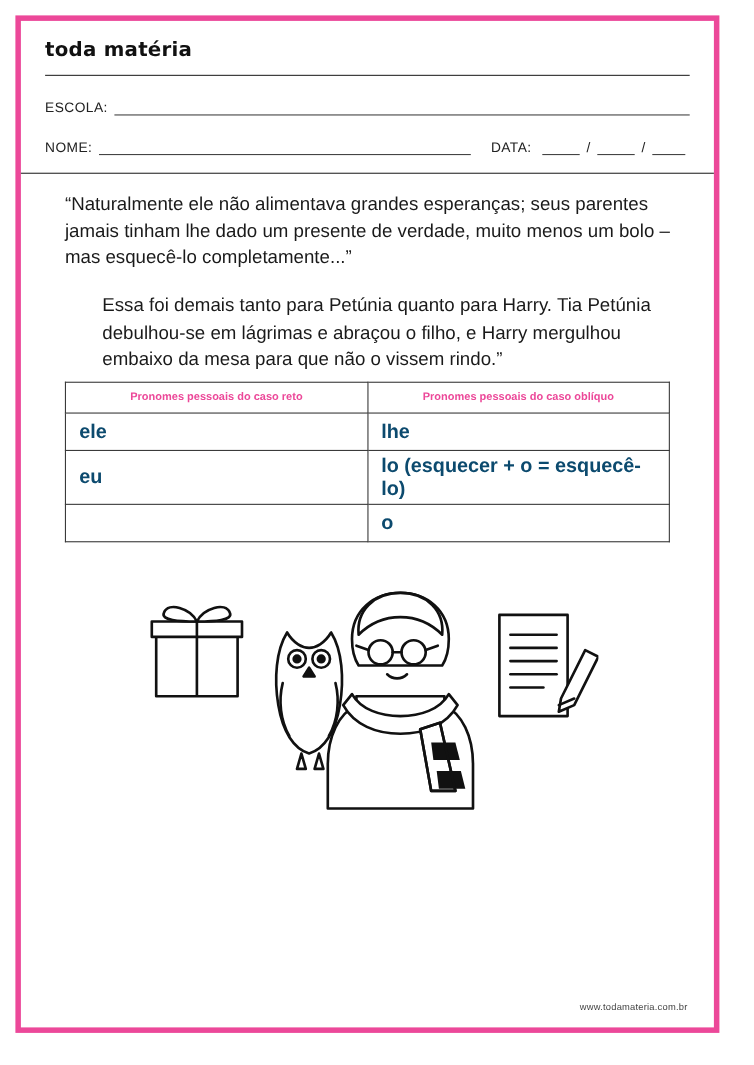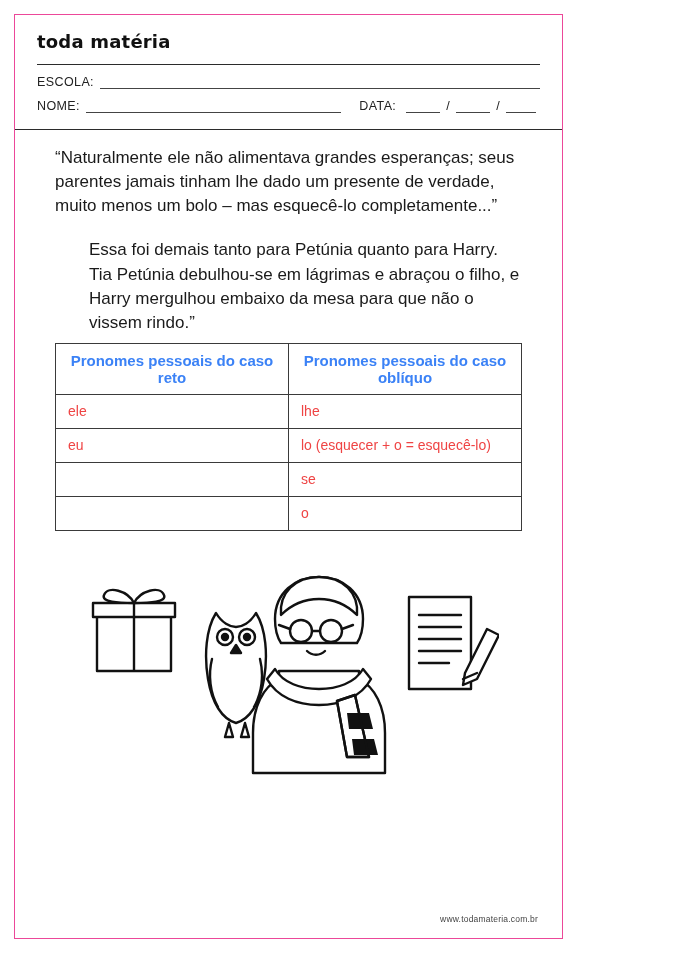--- a/index.html
+++ b/index.html
@@ -16,23 +16,23 @@
   }
   .page {
     position: relative;
     width: 685px;
     height: 968px;
     box-sizing: border-box;
     padding: 14px 14px 0 14px;
   }
   .sheet {
     position: relative;
-    width: 549px;
+    width: 640px;
     height: 925px;
-    border: 1px solid #ec4899;
+    border: 5px solid #ec4899;
     box-sizing: border-box;
   }
 
   
   .header {
     padding: 16px 22px 0 22px;
   }
   .brand {
     font-family: "DejaVu Sans", sans-serif;
     font-weight: bold;
@@ -44,21 +44,21 @@
     margin-top: 12px;
     border-top: 1px solid #2b2b2b;
     width: 100%;
   }
   .fields {
     padding: 0 22px;
   }
   .field-row {
     display: flex;
     align-items: flex-end;
-    margin-top: 10px;
+    margin-top: 22px;
     font-size: 12.5px;
     letter-spacing: 0.4px;
     color: #222;
   }
   .field-label {
     white-space: nowrap;
     padding-right: 6px;
   }
   .rule {
     flex: 1 1 auto;
@@ -105,33 +105,33 @@
   .table-wrap {
     padding: 8px 40px 0 40px;
   }
   table.pronouns {
     width: 100%;
     border-collapse: collapse;
     table-layout: fixed;
   }
   table.pronouns th {
     border: 1px solid #3a3a3a;
-    font-size: 15px;
-    font-weight: bold;
-    color: #3b82f6;
+    font-size: 10px;
+    font-weight: bold;
+    color: #ec4899;
     padding: 8px 10px;
     text-align: center;
   }
   table.pronouns td {
     border: 1px solid #3a3a3a;
     height: 27px;
     padding: 3px 12px;
-    font-size: 14px;
-    font-weight: normal;
-    color: #ef4444;
+    font-size: 18px;
+    font-weight: bold;
+    color: #0c4a6e;
     vertical-align: middle;
   }
 
   
   .illustration {
     margin-top: 22px;
     display: flex;
     justify-content: center;
     align-items: flex-end;
   }
@@ -197,24 +197,20 @@
           <tr>
             <td>ele</td>
             <td>lhe</td>
           </tr>
           <tr>
             <td>eu</td>
             <td>lo (esquecer + o = esquecê-lo)</td>
           </tr>
           <tr>
             <td></td>
-            <td>se</td>
-          </tr>
-          <tr>
-            <td></td>
             <td>o</td>
           </tr>
         </tbody>
       </table>
     </div>
 
     <div class="illustration">
       <svg width="420" height="230" viewBox="0 0 420 230" fill="none" xmlns="http://www.w3.org/2000/svg">
 
         <g stroke="#111" stroke-width="2.4" fill="#fff" stroke-linejoin="round">

